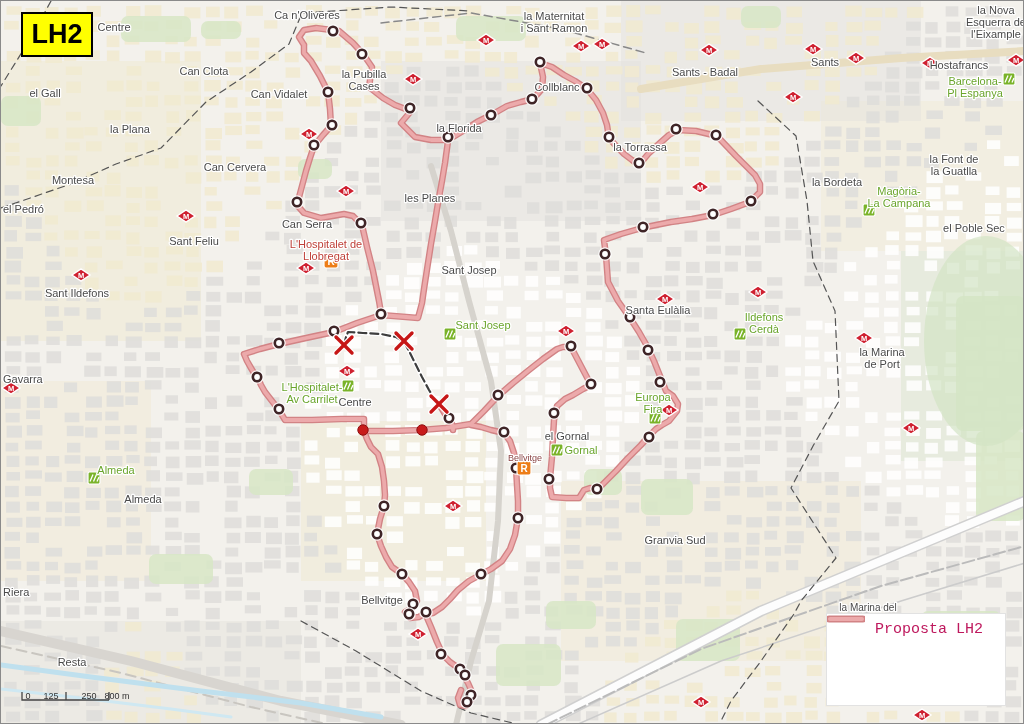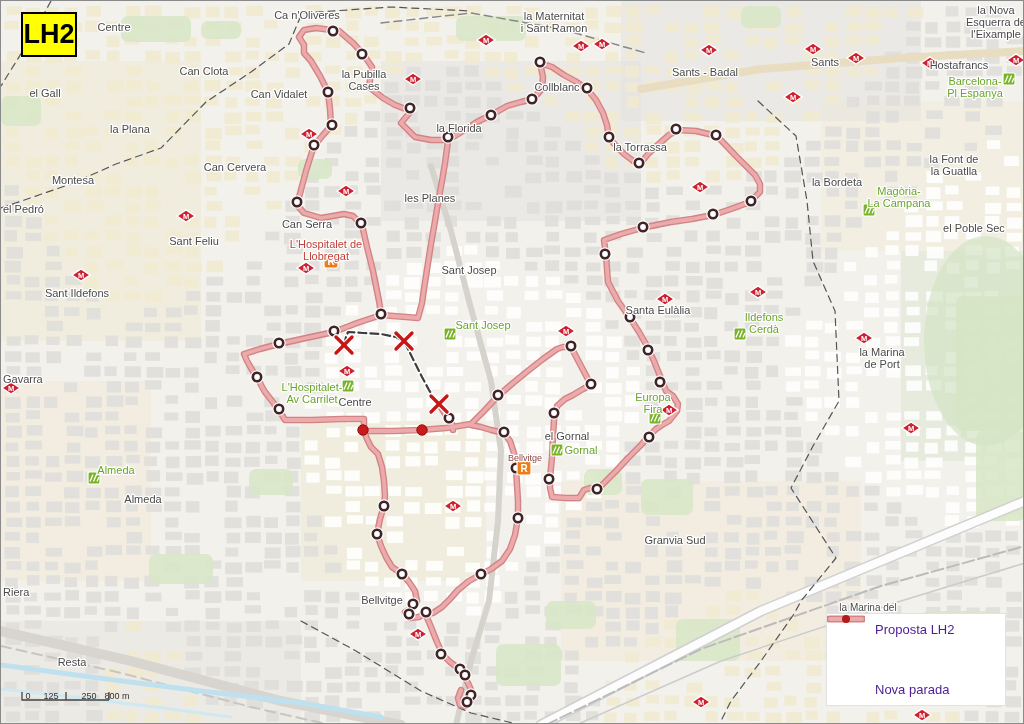--- a/index.html
+++ b/index.html
@@ -1,29 +1,29 @@
 <!DOCTYPE html>
 <html><head>
 <meta charset="utf-8">
 <style>
   html,body{margin:0;padding:0;background:#fff;}
   .stage{position:relative;width:1024px;height:724px;overflow:hidden;
          background:#f3f1ec;border:1px solid #8a8a8a;box-sizing:border-box;
          font-family:"Liberation Sans",sans-serif;}
   .stage svg{position:absolute;left:0;top:0;}
-  .badge{position:absolute;left:20px;top:11px;width:56px;height:45px;
+  .badge{position:absolute;left:20px;top:11px;width:72px;height:45px;
          background:#ffff00;border:2px solid #000;box-sizing:border-box;
          display:flex;align-items:center;justify-content:center;
          font-size:27px;font-weight:bold;color:#000;z-index:20;}
   .legend{position:absolute;left:825px;top:612px;width:180px;height:93px;
           background:#ffffff;border:1px solid #e2e2e2;box-sizing:border-box;
           padding:6px 8px;z-index:20;display:flex;flex-direction:column;justify-content:space-between;}
   .lg-row{display:flex;align-items:center;height:19px;}
   .lg-swatch{width:40px;display:flex;justify-content:center;align-items:center;flex:0 0 40px;}
-  .lg-label{font-size:13px;color:#4c1d95;white-space:nowrap;}
+  .lg-label{font-size:15px;color:#be185d;white-space:nowrap;font-family:Liberation Mono, monospace;}
   .scalebar{position:absolute;left:20px;top:690px;width:140px;height:30px;z-index:20;
             font-size:9px;color:#333;}
   .sb-lab{position:absolute;top:0;transform:translateX(-50%);white-space:nowrap;}
   .sb-svg{position:absolute;left:6px;top:13px;}
 </style>
 </head>
 <body>
 
 <div class="stage">
   <svg id="map-svg" width="1024" height="724" viewBox="0 0 1024 724">
@@ -2134,28 +2134,20 @@
   <div class="legend">
     <div class="lg-row">
       <span class="lg-swatch">
         <svg width="38" height="10">
             <line x1="2" y1="5" x2="36" y2="5" stroke="#d28385" stroke-width="7" stroke-linecap="round"></line>
             <line x1="3" y1="5" x2="35" y2="5" stroke="#ecaaab" stroke-width="4" stroke-linecap="round"></line>
           </svg>
       </span>
       <span class="lg-label">Proposta LH2</span>
     </div>
-    <div class="lg-row">
-      <span class="lg-swatch">
-        <svg width="38" height="10">
-            <circle cx="19" cy="5" r="4" fill="#b51a1a"></circle>
-          </svg>
-      </span>
-      <span class="lg-label">Nova parada</span>
-    </div>
   </div>
 
   <div class="scalebar">
     <span class="sb-lab" style="left:7px">0</span>
     <span class="sb-lab" style="left:30px">125</span>
     <span class="sb-lab" style="left:68px">250</span>
     <span class="sb-lab" style="left:96px">800 m</span>
     <svg class="sb-svg" width="100" height="12">
       <path d="M1,1 V9 H45 M45,1 V9 M45,9 H88 M88,1 V9" fill="none" stroke="#444" stroke-width="1.3"></path>
     </svg>

